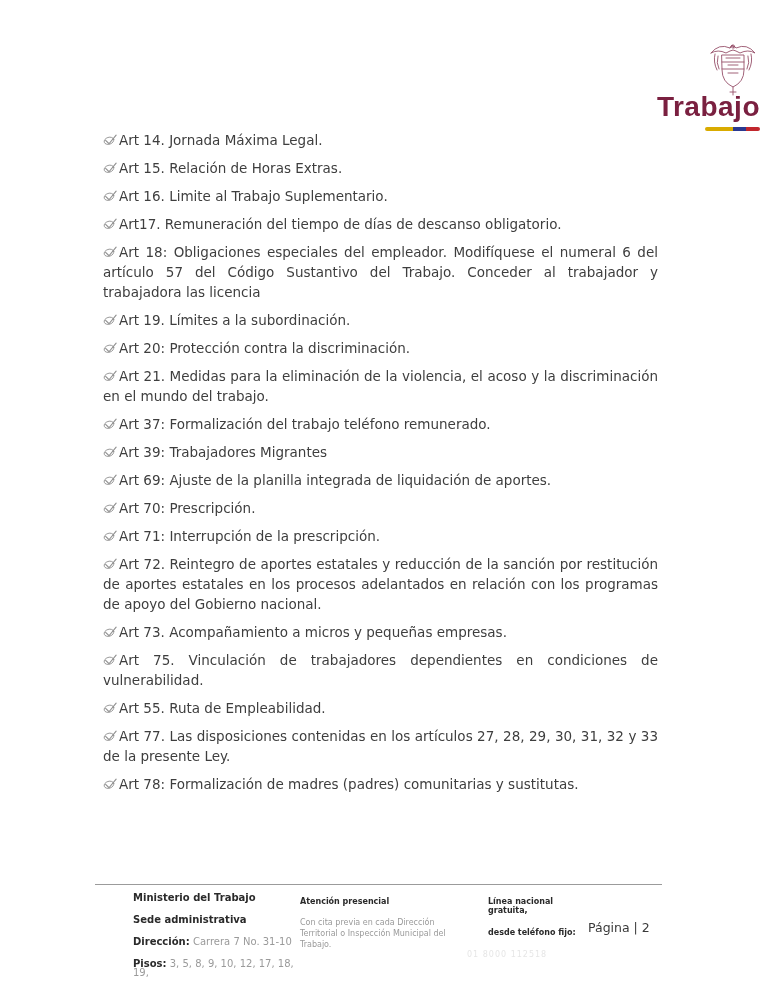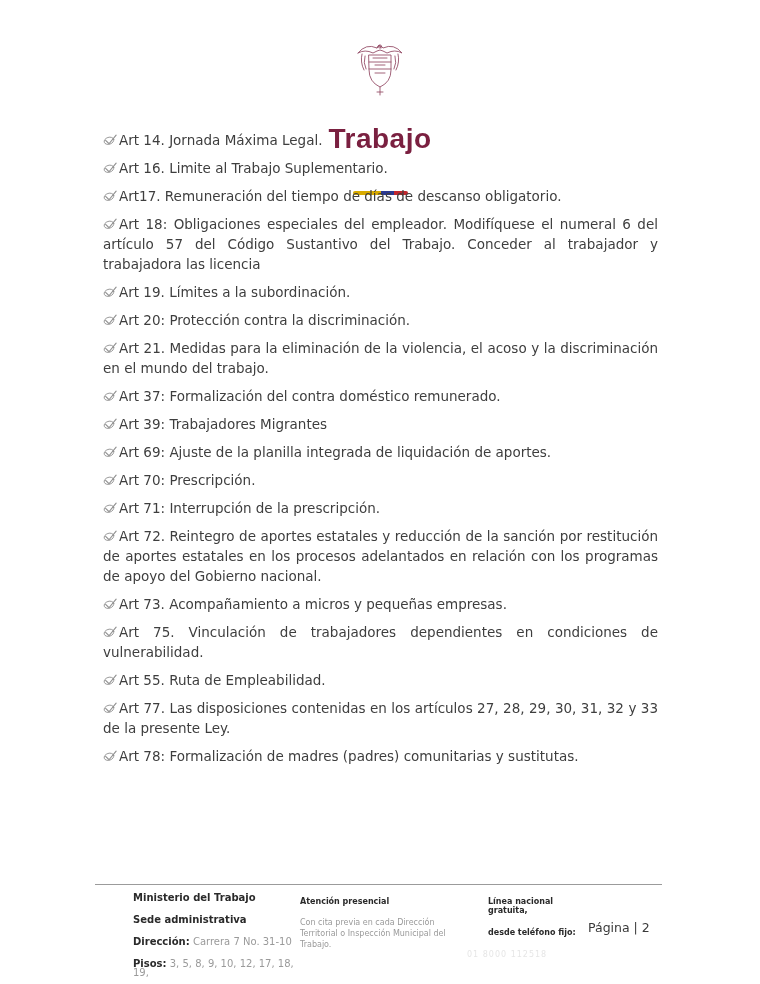--- a/index.html
+++ b/index.html
@@ -4,21 +4,21 @@
 <style>
   html,body{margin:0;padding:0;}
   body{
     width:760px;height:984px;background:#ffffff;position:relative;
     font-family:"DejaVu Sans","Liberation Sans",sans-serif;
     overflow:hidden;
   }
   
   .logo-block{
     position:absolute;top:40px;left:0;width:760px;
-    display:flex;flex-direction:column;align-items:center;gap:32px;
+    display:flex;flex-direction:column;align-items:flex-end;
   }
   .crest{display:block;}
   .wordmark{
     font-size:28px;font-weight:600;letter-spacing:0.5px;
     color:#7a2040;line-height:28px;margin-top:-4px;
     font-family:"Liberation Sans","DejaVu Sans",sans-serif;
   }
   .flagbar{
     display:flex;width:55px;height:4px;margin-top:6px;border-radius:2px;overflow:hidden;
   }
@@ -86,20 +86,24 @@
   </div>
 </div>
 
 <div class="articles">
 
     <p class="article"><svg class="check-icon" width="15" height="12" viewBox="0 0 20 16" fill="none" stroke="#8f8f8f" stroke-linecap="round">
         <ellipse cx="8" cy="9" rx="6.6" ry="4.6" transform="rotate(-18 8 9)" stroke-width="1.1"></ellipse>
         <path d="M3.5,8.5 L8,13 L17.5,1.5" stroke-width="1.5"></path>
       </svg><span>Art 14. Jornada Máxima Legal.</span></p>
 
+    <p class="article"><svg class="check-icon" width="15" height="12" viewBox="0 0 20 16" fill="none" stroke="#8f8f8f" stroke-linecap="round">
+        <ellipse cx="8" cy="9" rx="6.6" ry="4.6" transform="rotate(-18 8 9)" stroke-width="1.1"></ellipse>
+        <path d="M3.5,8.5 L8,13 L17.5,1.5" stroke-width="1.5"></path>
+      </svg><span>Art 15. Relación de Horas Extras.</span></p>
 
     <p class="article"><svg class="check-icon" width="15" height="12" viewBox="0 0 20 16" fill="none" stroke="#8f8f8f" stroke-linecap="round">
         <ellipse cx="8" cy="9" rx="6.6" ry="4.6" transform="rotate(-18 8 9)" stroke-width="1.1"></ellipse>
         <path d="M3.5,8.5 L8,13 L17.5,1.5" stroke-width="1.5"></path>
       </svg><span>Art 16. Limite al Trabajo Suplementario.</span></p>
 
     <p class="article"><svg class="check-icon" width="15" height="12" viewBox="0 0 20 16" fill="none" stroke="#8f8f8f" stroke-linecap="round">
         <ellipse cx="8" cy="9" rx="6.6" ry="4.6" transform="rotate(-18 8 9)" stroke-width="1.1"></ellipse>
         <path d="M3.5,8.5 L8,13 L17.5,1.5" stroke-width="1.5"></path>
       </svg><span>Art17. Remuneración del tiempo de días de descanso obligatorio.</span></p>
@@ -120,21 +124,21 @@
       </svg><span>Art 20: Protección contra la discriminación.</span></p>
 
     <p class="article"><svg class="check-icon" width="15" height="12" viewBox="0 0 20 16" fill="none" stroke="#8f8f8f" stroke-linecap="round">
         <ellipse cx="8" cy="9" rx="6.6" ry="4.6" transform="rotate(-18 8 9)" stroke-width="1.1"></ellipse>
         <path d="M3.5,8.5 L8,13 L17.5,1.5" stroke-width="1.5"></path>
       </svg><span>Art 21. Medidas para la eliminación de la violencia, el acoso y la discriminación en el mundo del trabajo.</span></p>
 
     <p class="article"><svg class="check-icon" width="15" height="12" viewBox="0 0 20 16" fill="none" stroke="#8f8f8f" stroke-linecap="round">
         <ellipse cx="8" cy="9" rx="6.6" ry="4.6" transform="rotate(-18 8 9)" stroke-width="1.1"></ellipse>
         <path d="M3.5,8.5 L8,13 L17.5,1.5" stroke-width="1.5"></path>
-      </svg><span>Art 37: Formalización del contra doméstico remunerado.</span></p>
+      </svg><span>Art 37: Formalización del trabajo teléfono remunerado.</span></p>
 
     <p class="article"><svg class="check-icon" width="15" height="12" viewBox="0 0 20 16" fill="none" stroke="#8f8f8f" stroke-linecap="round">
         <ellipse cx="8" cy="9" rx="6.6" ry="4.6" transform="rotate(-18 8 9)" stroke-width="1.1"></ellipse>
         <path d="M3.5,8.5 L8,13 L17.5,1.5" stroke-width="1.5"></path>
       </svg><span>Art 39: Trabajadores Migrantes</span></p>
 
     <p class="article"><svg class="check-icon" width="15" height="12" viewBox="0 0 20 16" fill="none" stroke="#8f8f8f" stroke-linecap="round">
         <ellipse cx="8" cy="9" rx="6.6" ry="4.6" transform="rotate(-18 8 9)" stroke-width="1.1"></ellipse>
         <path d="M3.5,8.5 L8,13 L17.5,1.5" stroke-width="1.5"></path>
       </svg><span>Art 69: Ajuste de la planilla integrada de liquidación de aportes.</span></p>

